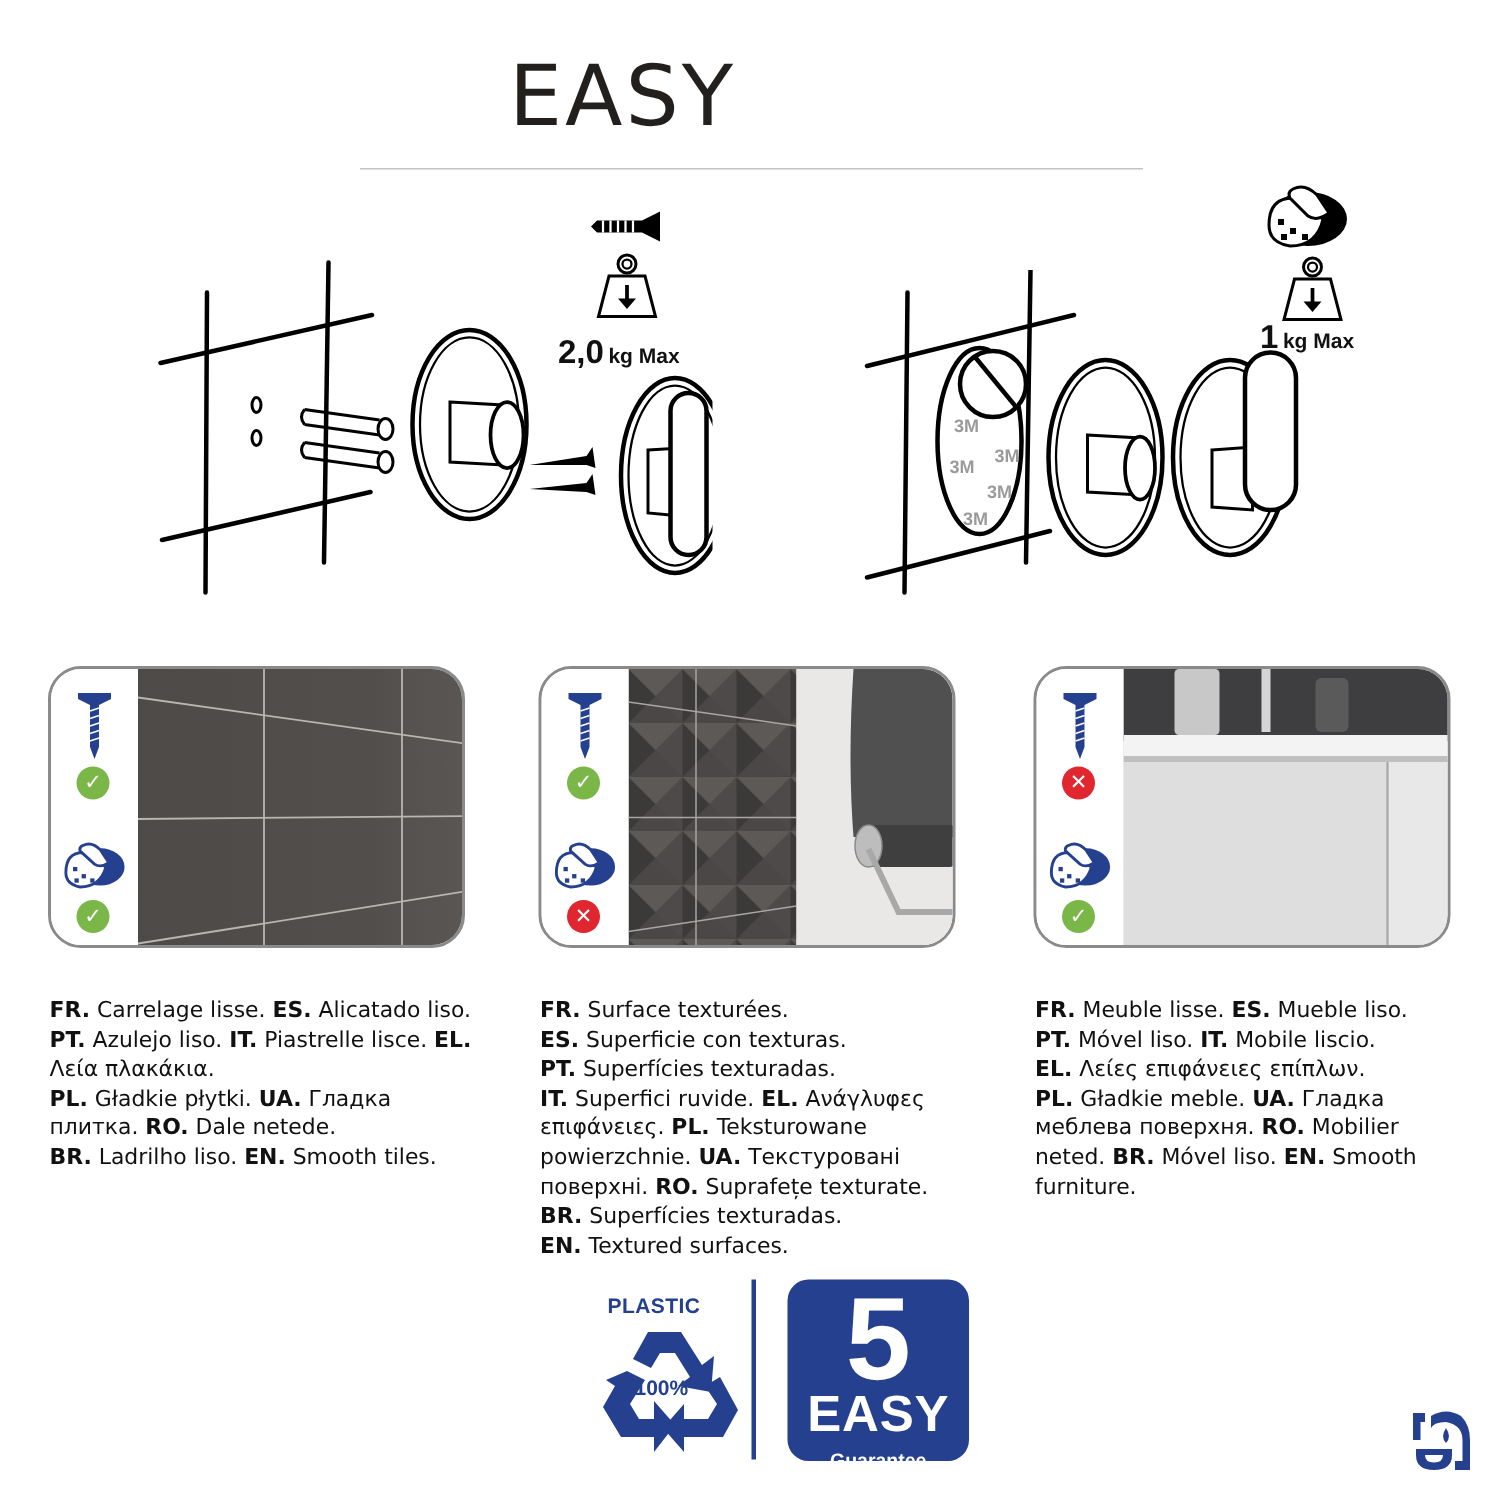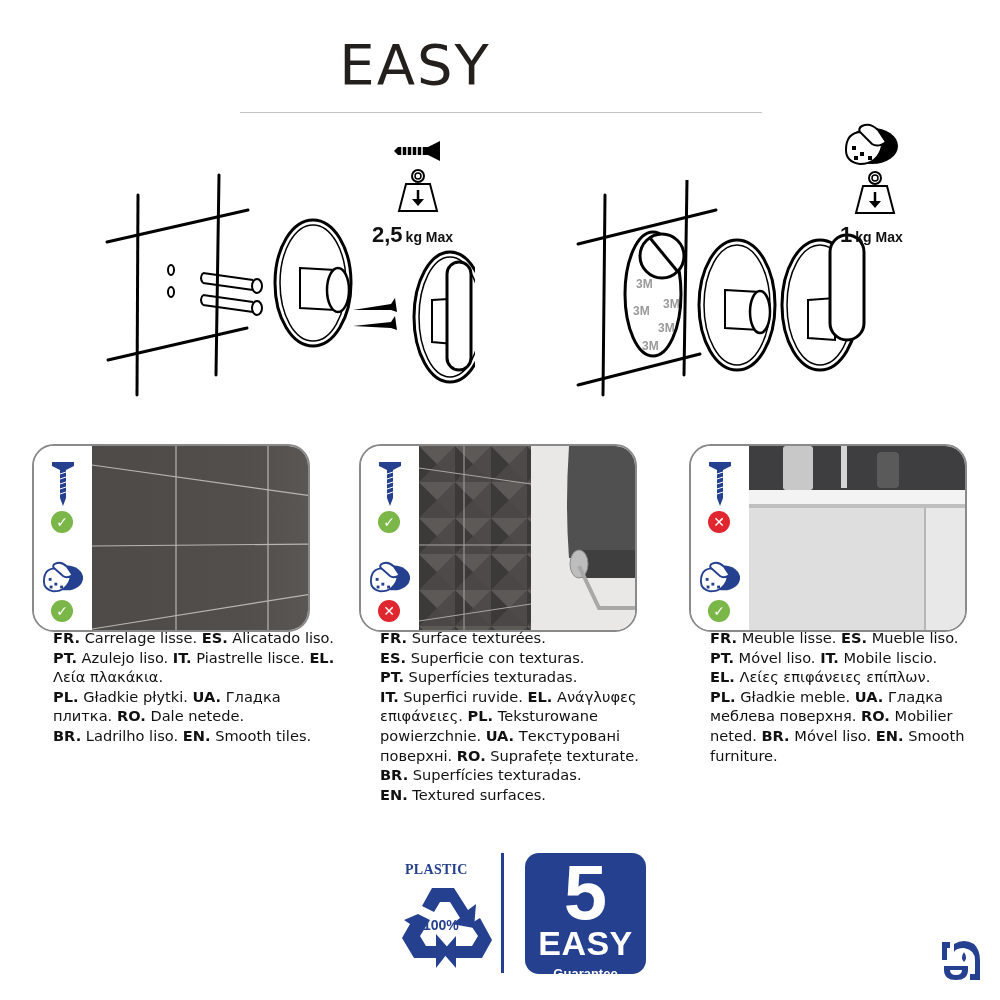--- a/index.html
+++ b/index.html
@@ -30,27 +30,27 @@
   .side .ic { position: absolute; left: 8px; width: 42px; display: flex; justify-content: center; }
   .badge {
     position: absolute; left: 17px; width: 22px; height: 22px; border-radius: 50%;
     display: flex; align-items: center; justify-content: center;
     color: #fff; font-size: 14px; font-weight: bold; font-family: "DejaVu Sans", sans-serif;
   }
   .badge.ok { background: #7ab648; }
   .badge.no { background: #e0262e; }
 
   .desc {
-    position: absolute; top: 628px; font-family: "DejaVu Sans", sans-serif;
-    font-size: 14.6px; line-height: 19.6px; color: #111; margin-left: 20px;
+    position: absolute; top: 664px; font-family: "DejaVu Sans", sans-serif;
+    font-size: 14.6px; line-height: 19.6px; color: #111;
   }
   .desc b { font-weight: bold; }
 
   .plastic-label {
-    position: absolute; left: 405px; top: 862px; font-family: Liberation Serif, serif;
+    position: absolute; left: 405px; top: 862px; font-family: Liberation Sans, sans-serif;
     font-weight: bold; font-size: 14px; color: #25408f; letter-spacing: 0.3px;
   }
   .divider { position: absolute; left: 501px; top: 853px; width: 3px; height: 120px; background: #25408f; }
   .guarantee {
     position: absolute; left: 525px; top: 853px; width: 121px; height: 121px;
     background: #25408f; border-radius: 14px; color: #fff; text-align: center;
     font-family: "Liberation Sans", sans-serif; font-weight: bold;
   }
   .guarantee .five { position: absolute; left: 0; width: 100%; top: -6px; font-size: 78px; line-height: 90px; }
   .guarantee .year { position: absolute; left: 0; width: 100%; top: 72px; font-size: 34px; line-height: 36px; letter-spacing: 0.5px; }
@@ -113,21 +113,21 @@
     </g>
 </svg>
 <svg class="illus" style="left:396px;top:168px" width="44" height="46" viewBox="0 0 44 46">
   <circle cx="22" cy="8" r="6" fill="#fff" stroke="#000" stroke-width="2"></circle>
   <circle cx="22" cy="8" r="3" fill="none" stroke="#000" stroke-width="1.5"></circle>
   <path d="M10 16 L34 16 L41 43 L3 43 Z" fill="#fff" stroke="#000" stroke-width="2"></path>
   <line x1="22" y1="22" x2="22" y2="33" stroke="#000" stroke-width="2.5"></line>
   <path d="M16 31 L28 31 L22 38 Z" fill="#000"></path>
 </svg>
 <div class="weight-label" style="left:372px;top:222px">
-  <span class="num">2,5</span><span class="unit">kg Max</span>
+  <span class="num">2,0</span><span class="unit">kg Max</span>
 </div>
 
 <svg class="illus" style="left:570px;top:180px" width="320" height="220" viewBox="0 0 320 220">
   <g stroke="#000" stroke-width="3" fill="none" stroke-linecap="round">
     <line x1="8" y1="64" x2="146" y2="30"></line>
     <line x1="8" y1="205" x2="130" y2="174"></line>
     <line x1="35" y1="15" x2="33" y2="215"></line>
     <line x1="117" y1="0" x2="114" y2="195"></line>
   </g>
   <ellipse cx="83" cy="114" rx="28" ry="62" fill="#fff" stroke="#000" stroke-width="3"></ellipse>
@@ -164,21 +164,21 @@
     </g>
   <path d="M20 4 Q28 0 36 8 L44 20 Q36 26 30 22 L18 10 Q16 6 20 4 Z" fill="#fff" stroke="#000" stroke-width="2"></path>
 </svg>
 <svg class="illus" style="left:853px;top:170px" width="44" height="46" viewBox="0 0 44 46">
   <circle cx="22" cy="8" r="6" fill="#fff" stroke="#000" stroke-width="2"></circle>
   <circle cx="22" cy="8" r="3" fill="none" stroke="#000" stroke-width="1.5"></circle>
   <path d="M10 16 L34 16 L41 43 L3 43 Z" fill="#fff" stroke="#000" stroke-width="2"></path>
   <line x1="22" y1="22" x2="22" y2="33" stroke="#000" stroke-width="2.5"></line>
   <path d="M16 31 L28 31 L22 38 Z" fill="#000"></path>
 </svg>
-<div class="weight-label" style="left:840px;top:222px">
+<div class="weight-label" style="left:840px;top:212px">
   <span class="num">1</span><span class="unit">kg Max</span>
 </div>
 
 <div class="panel" style="left:32px">
   <div class="side">
     <div class="ic" style="top:14px">
       <svg width="24" height="48" viewBox="0 0 24 48">
           <path d="M1 2 L23 2 L23 6 L15 10 L15 38 L12 46 L9 38 L9 10 L1 6 Z" fill="#25408f"></path>
           <g stroke="#fff" stroke-width="1">
             <line x1="9" y1="14" x2="15" y2="12"></line>

